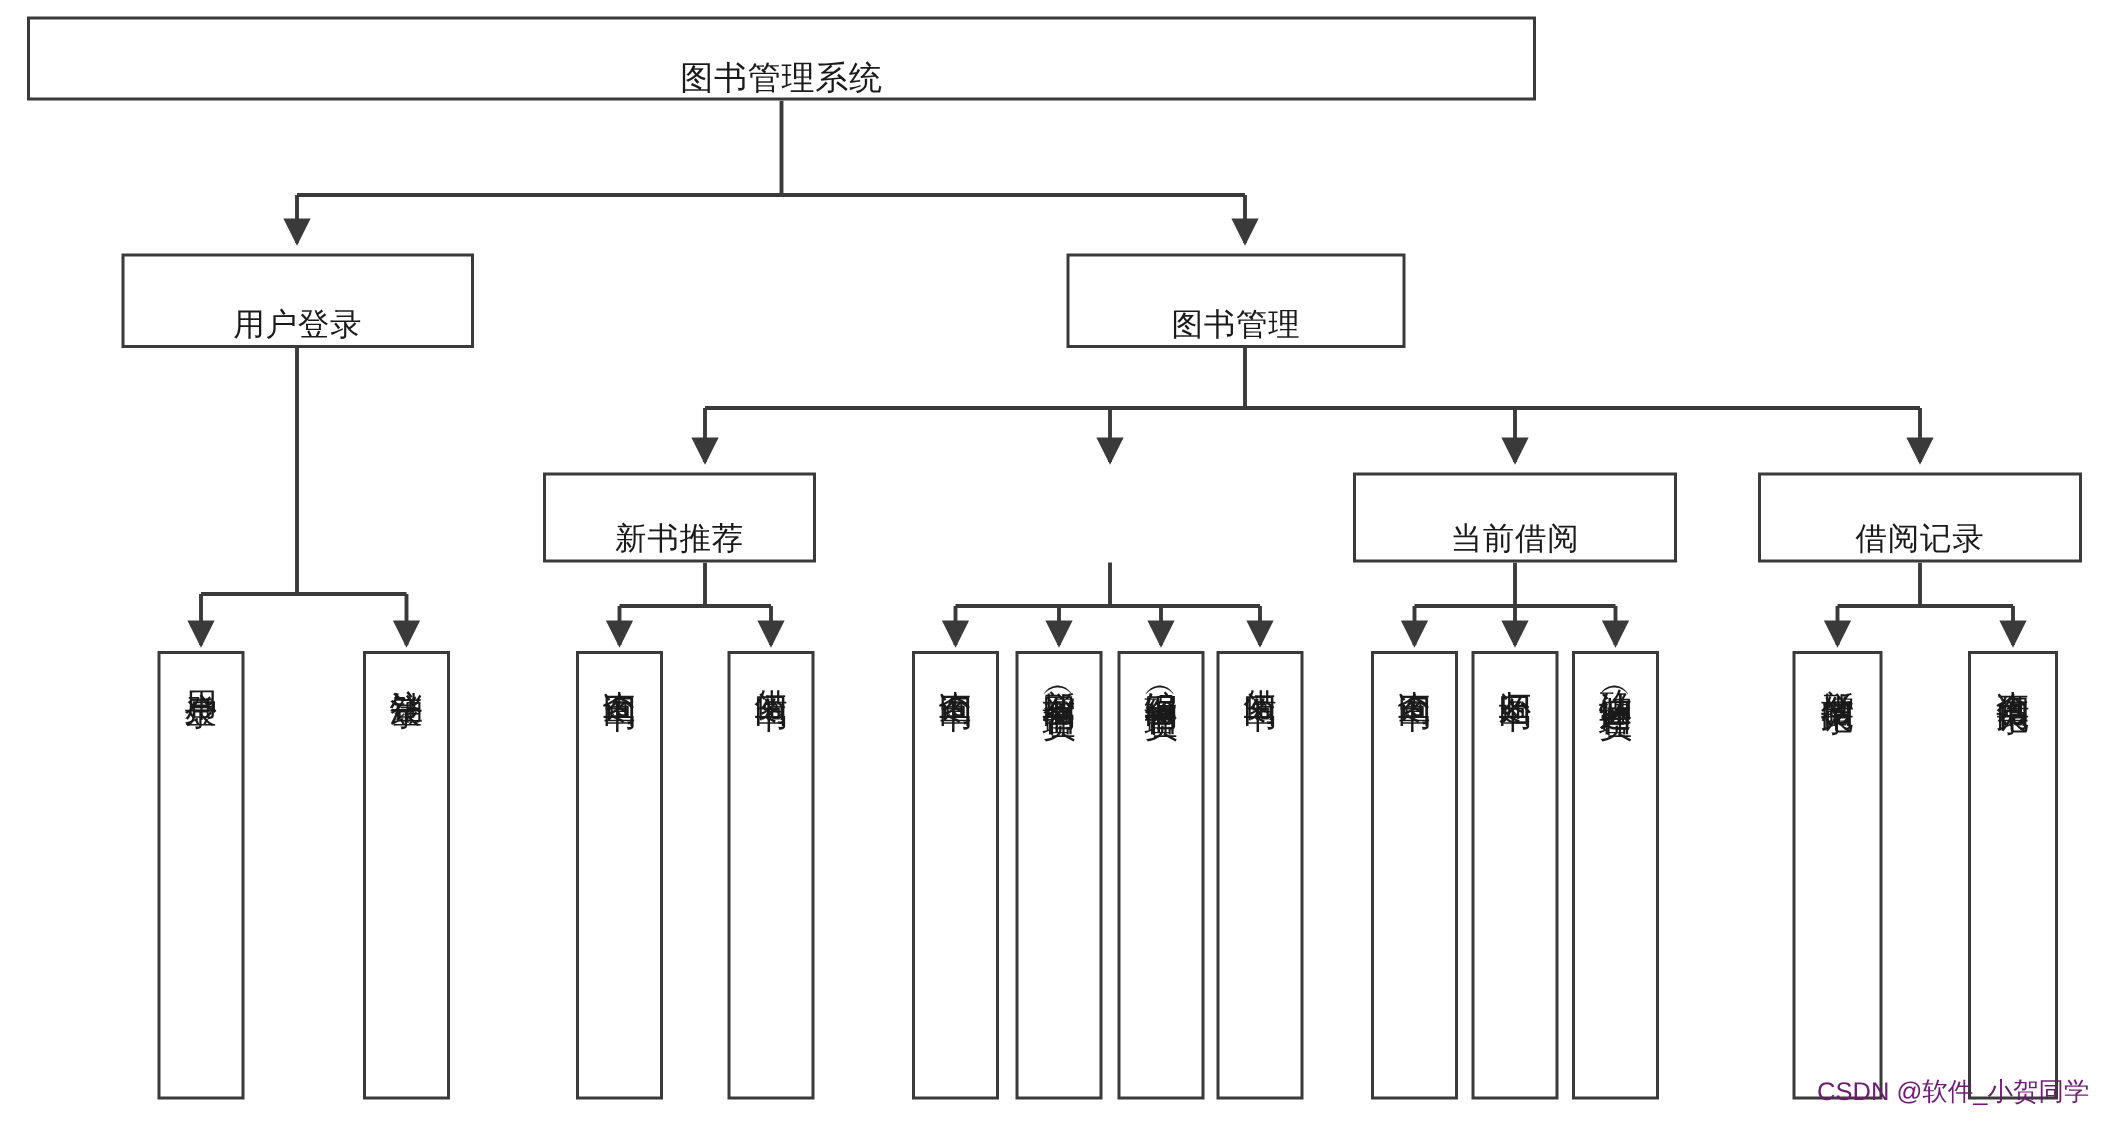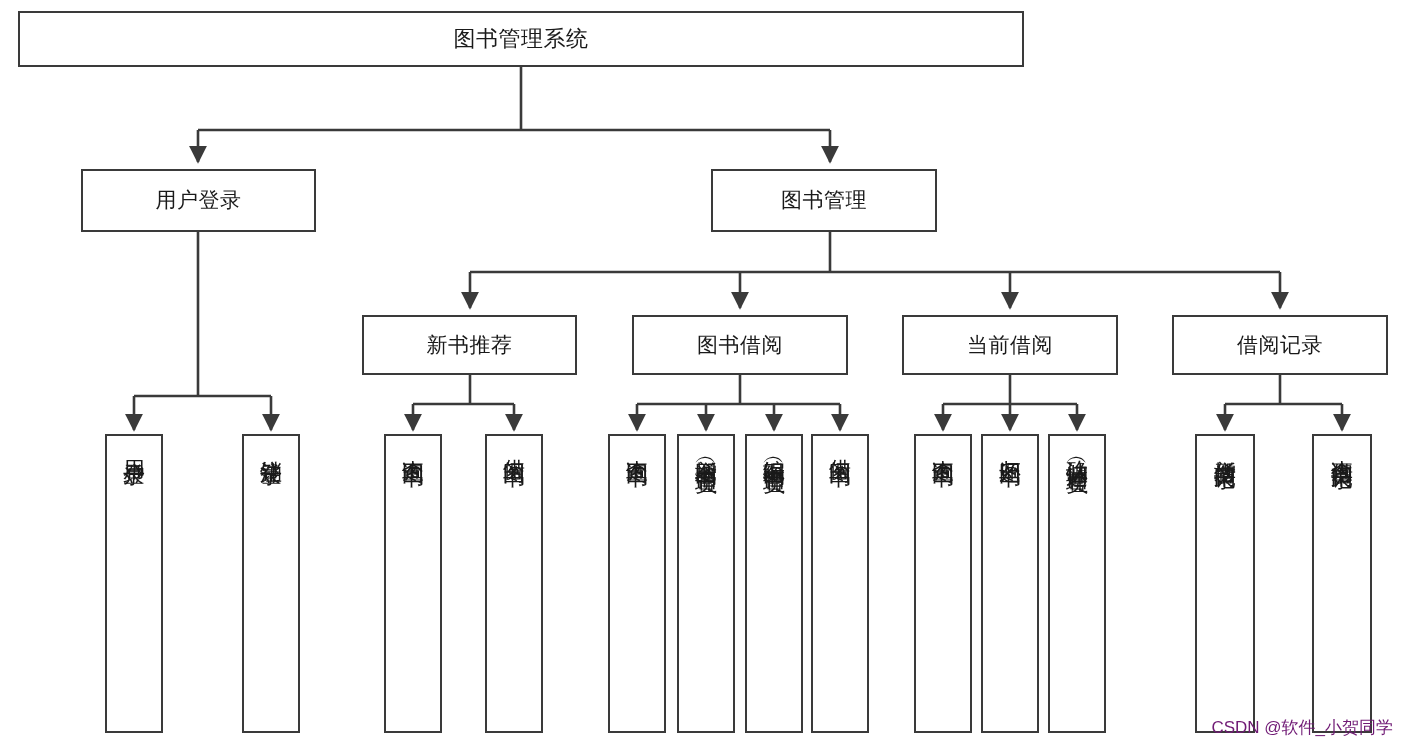--- a/index.html
+++ b/index.html
@@ -24,21 +24,21 @@
     width: 1405px;
     height: 747px;
     pointer-events: none;
   }
   .node {
     position: absolute;
     box-sizing: border-box;
     border: 2px solid #3a3a3a;
     background: #ffffff;
     display: flex;
-    align-items: center;
+    align-items: flex-end;
     justify-content: center;
     color: #1a1a1a;
     z-index: 2;
   }
   .node .lbl {
     display: block;
     text-align: center;
     line-height: 1.18;
     letter-spacing: 0.5px;
   }
@@ -132,25 +132,22 @@
     <span class="lbl">图书管理系统</span>
   </div>
 
   <div class="node h" style="left:81px; top:169px; width:235px; height:63px;">
     <span class="lbl">用户登录</span>
   </div>
   <div class="node h" style="left:711px; top:169px; width:226px; height:63px;">
     <span class="lbl">图书管理</span>
   </div>
 
-  <div class="node h" style="left:362px; top:315px; width:215px; height:60px;">
+  <div class="node h" style="left:362px; top:315px; width:182px; height:60px;">
     <span class="lbl">新书推荐</span>
-  </div>
-  <div class="node h" style="left:632px; top:315px; width:216px; height:60px;">
-    <span class="lbl">图书借阅</span>
   </div>
   <div class="node h" style="left:902px; top:315px; width:216px; height:60px;">
     <span class="lbl">当前借阅</span>
   </div>
   <div class="node h" style="left:1172px; top:315px; width:216px; height:60px;">
     <span class="lbl">借阅记录</span>
   </div>
 
   <div class="node v" style="left:105px; top:434px; width:58px; height:299px;">
     <span class="lbl">用户登录</span>

